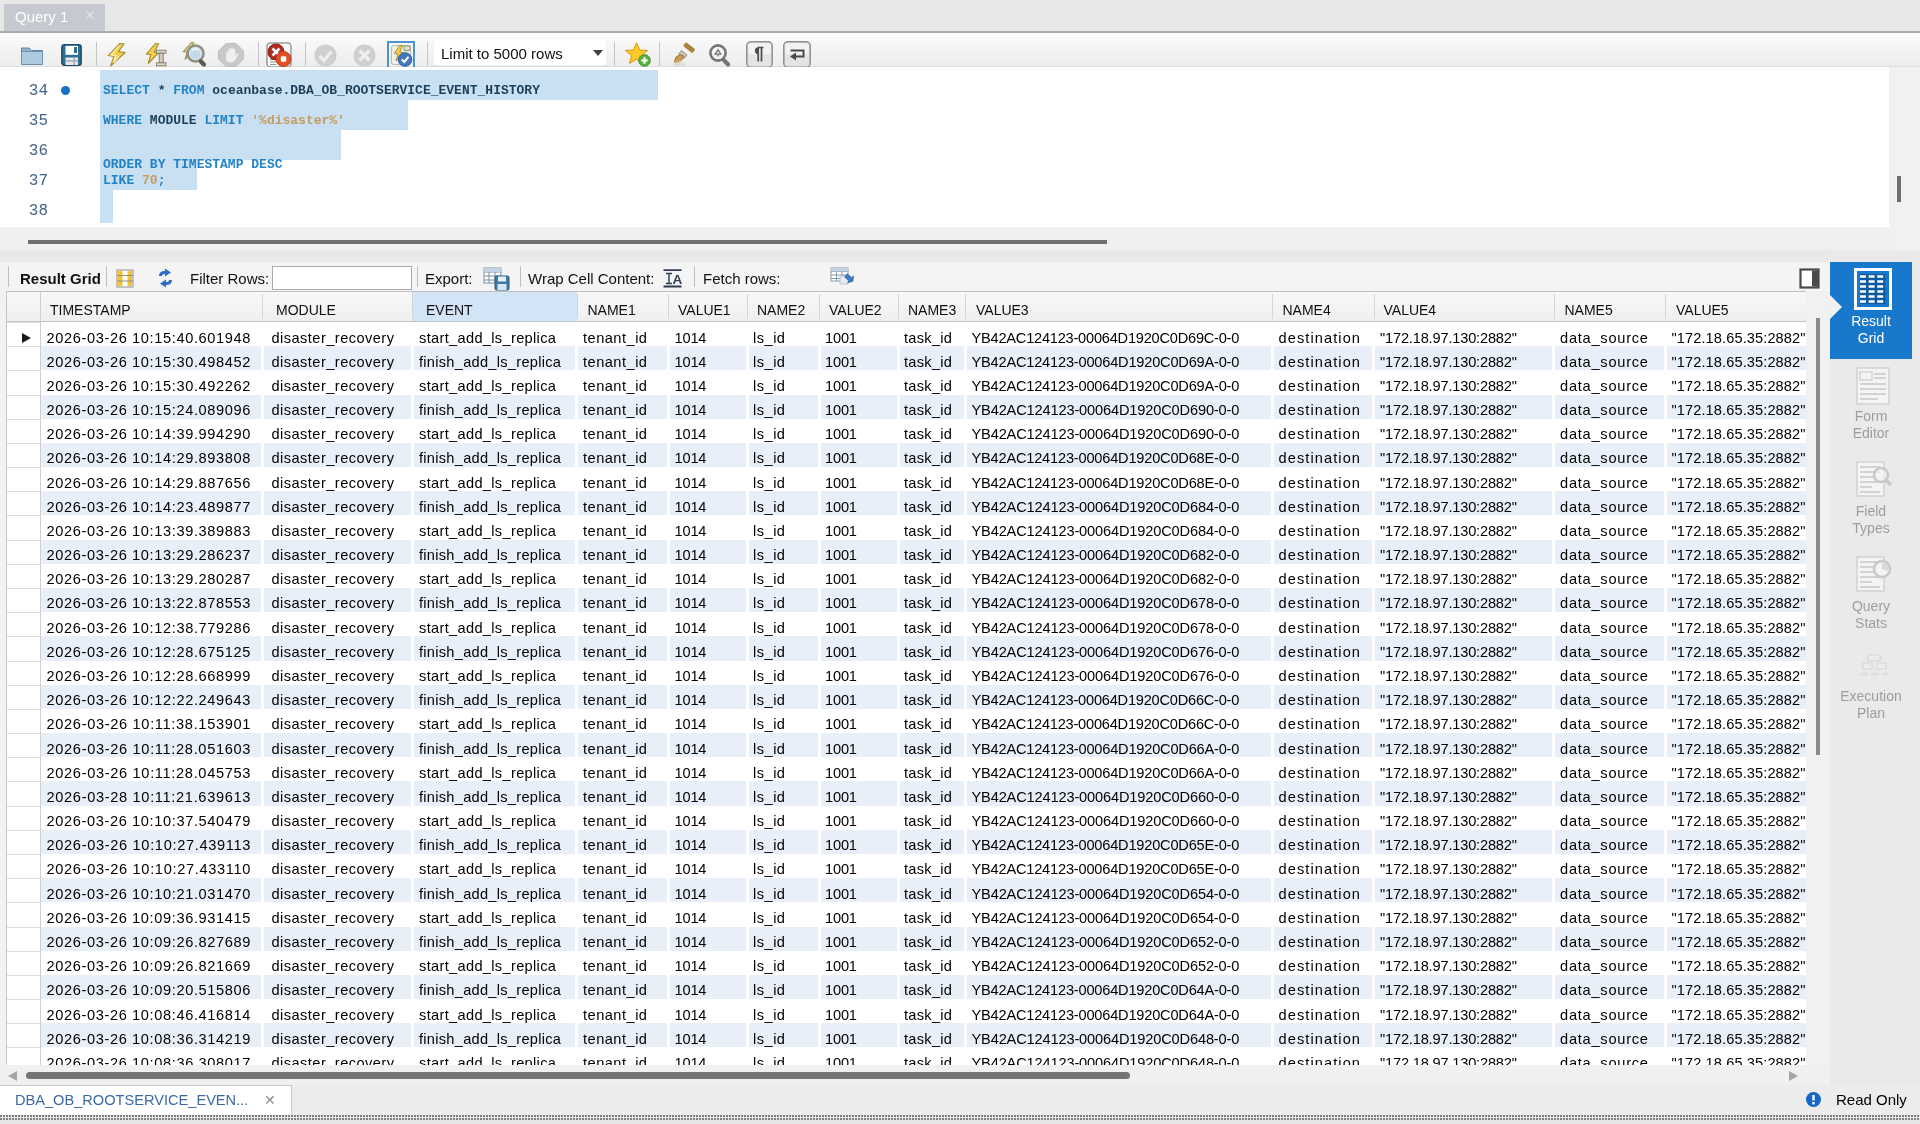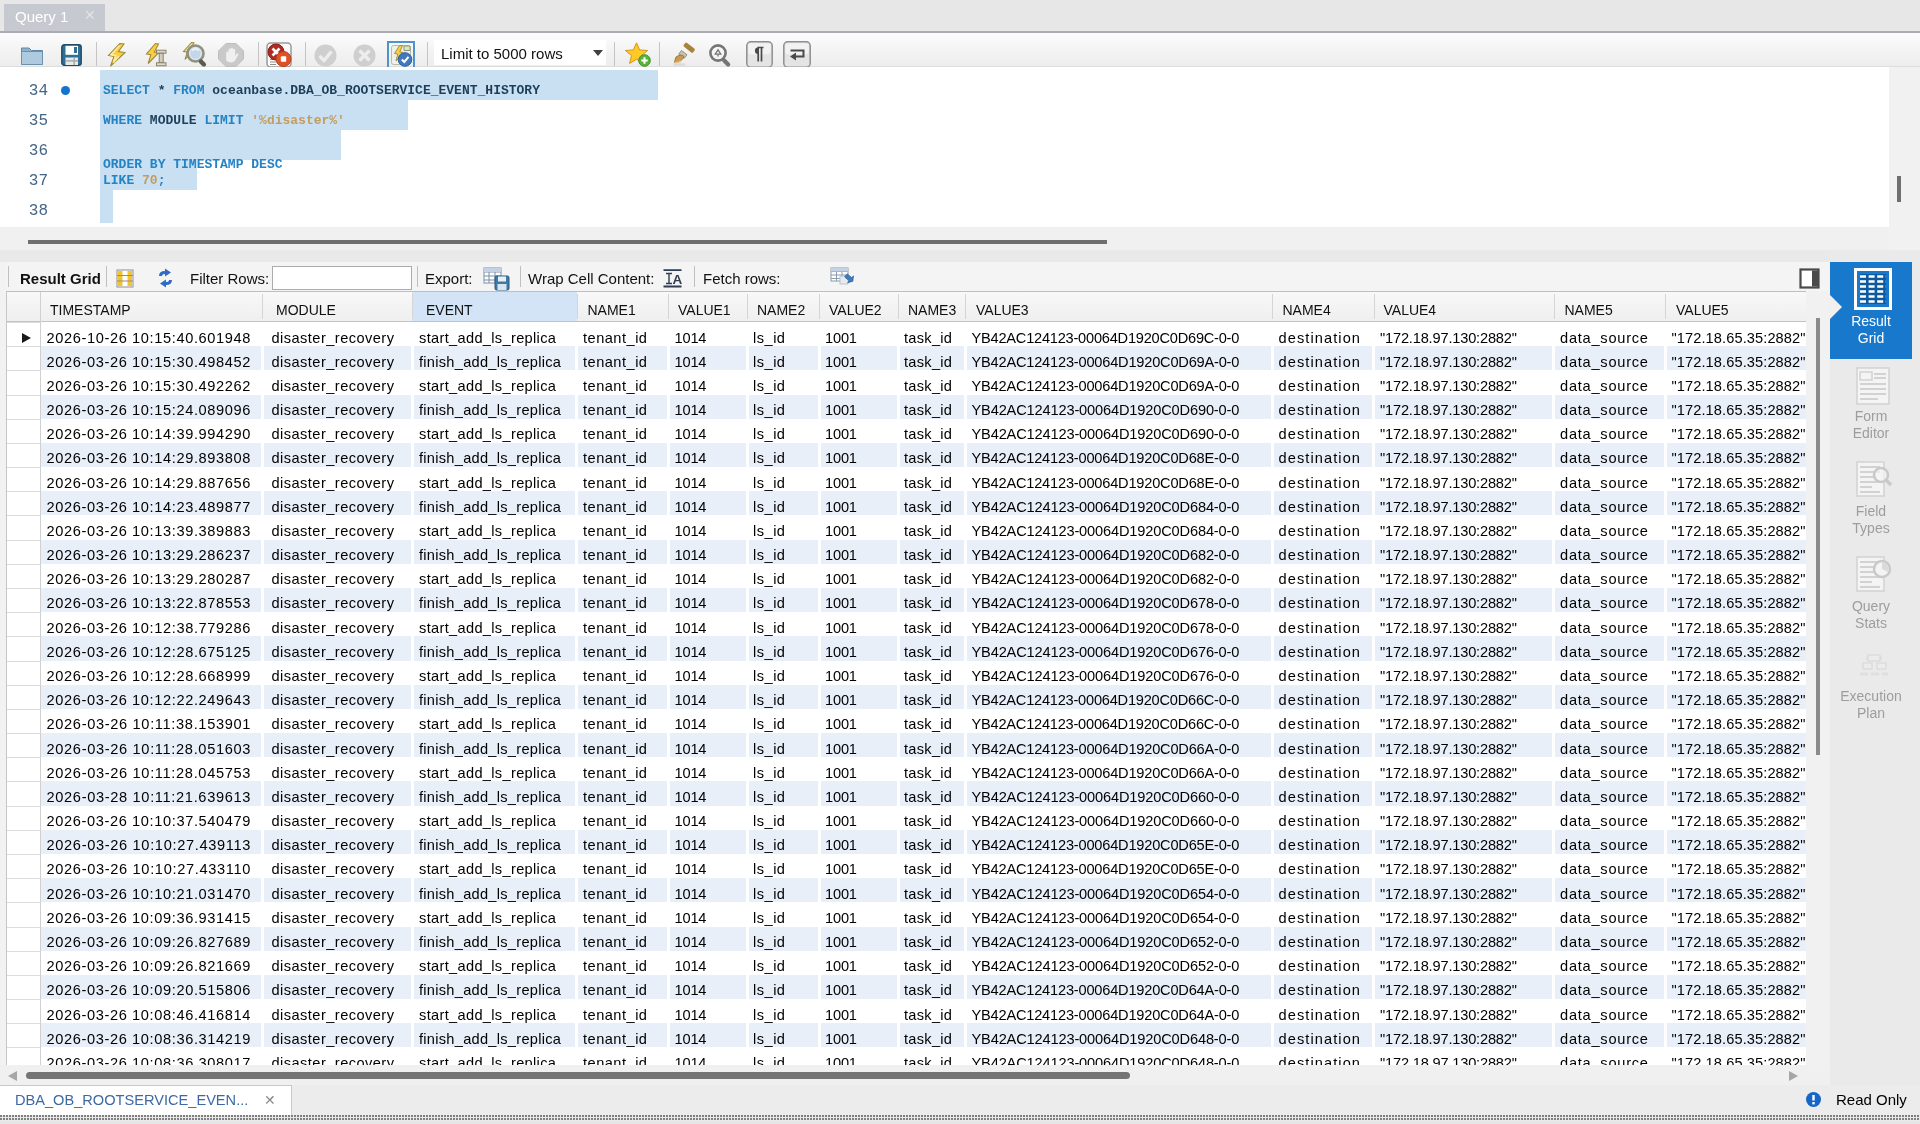--- a/index.html
+++ b/index.html
@@ -204,21 +204,21 @@
 <div class="abs" style="left:580.5px;top:9.5px;font-size:14px;color:#101010;">NAME1</div>
 <div class="abs" style="left:671.0px;top:9.5px;font-size:14px;color:#101010;">VALUE1</div>
 <div class="abs" style="left:750.0px;top:9.5px;font-size:14px;color:#101010;">NAME2</div>
 <div class="abs" style="left:822.0px;top:9.5px;font-size:14px;color:#101010;">VALUE2</div>
 <div class="abs" style="left:901.0px;top:9.5px;font-size:14px;color:#101010;">NAME3</div>
 <div class="abs" style="left:969.0px;top:9.5px;font-size:14px;color:#101010;">VALUE3</div>
 <div class="abs" style="left:1275.5px;top:9.5px;font-size:14px;color:#101010;">NAME4</div>
 <div class="abs" style="left:1376.5px;top:9.5px;font-size:14px;color:#101010;">VALUE4</div>
 <div class="abs" style="left:1557.5px;top:9.5px;font-size:14px;color:#101010;">NAME5</div>
 <div class="abs" style="left:1669.0px;top:9.5px;font-size:14px;color:#101010;">VALUE5</div>
-<div class="cell" style="left:39.5px;top:30.00px;height:24.18px;line-height:24.18px;padding-top:3.5px;letter-spacing:0.626px;">2026-10-26 10:15:40.601948</div>
+<div class="cell" style="left:39.5px;top:30.00px;height:24.18px;line-height:24.18px;padding-top:3.5px;letter-spacing:0.626px;">2026-03-26 10:15:40.601948</div>
 <div class="cell" style="left:264.5px;top:30.00px;height:24.18px;line-height:24.18px;padding-top:3.5px;letter-spacing:0.455px;">disaster_recovery</div>
 <div class="cell" style="left:412.0px;top:30.00px;height:24.18px;line-height:24.18px;padding-top:3.5px;letter-spacing:0.333px;">start_add_ls_replica</div>
 <div class="cell" style="left:576.0px;top:30.00px;height:24.18px;line-height:24.18px;padding-top:3.5px;letter-spacing:0.491px;">tenant_id</div>
 <div class="cell" style="left:667.5px;top:30.00px;height:24.18px;line-height:24.18px;padding-top:3.5px;letter-spacing:-0.160px;">1014</div>
 <div class="cell" style="left:746.0px;top:30.00px;height:24.18px;line-height:24.18px;padding-top:3.5px;letter-spacing:0.493px;">ls_id</div>
 <div class="cell" style="left:818.0px;top:30.00px;height:24.18px;line-height:24.18px;padding-top:3.5px;letter-spacing:-0.160px;">1001</div>
 <div class="cell" style="left:897.0px;top:30.00px;height:24.18px;line-height:24.18px;padding-top:3.5px;letter-spacing:0.290px;">task_id</div>
 <div class="cell" style="left:964.5px;top:30.00px;height:24.18px;line-height:24.18px;padding-top:3.5px;letter-spacing:-0.224px;">YB42AC124123-00064D1920C0D69C-0-0</div>
 <div class="cell" style="left:1271.5px;top:30.00px;height:24.18px;line-height:24.18px;padding-top:3.5px;letter-spacing:1.088px;">destination</div>
 <div class="cell" style="left:1373.0px;top:30.00px;height:24.18px;line-height:24.18px;padding-top:3.5px;letter-spacing:-0.172px;">"172.18.97.130:2882"</div>

